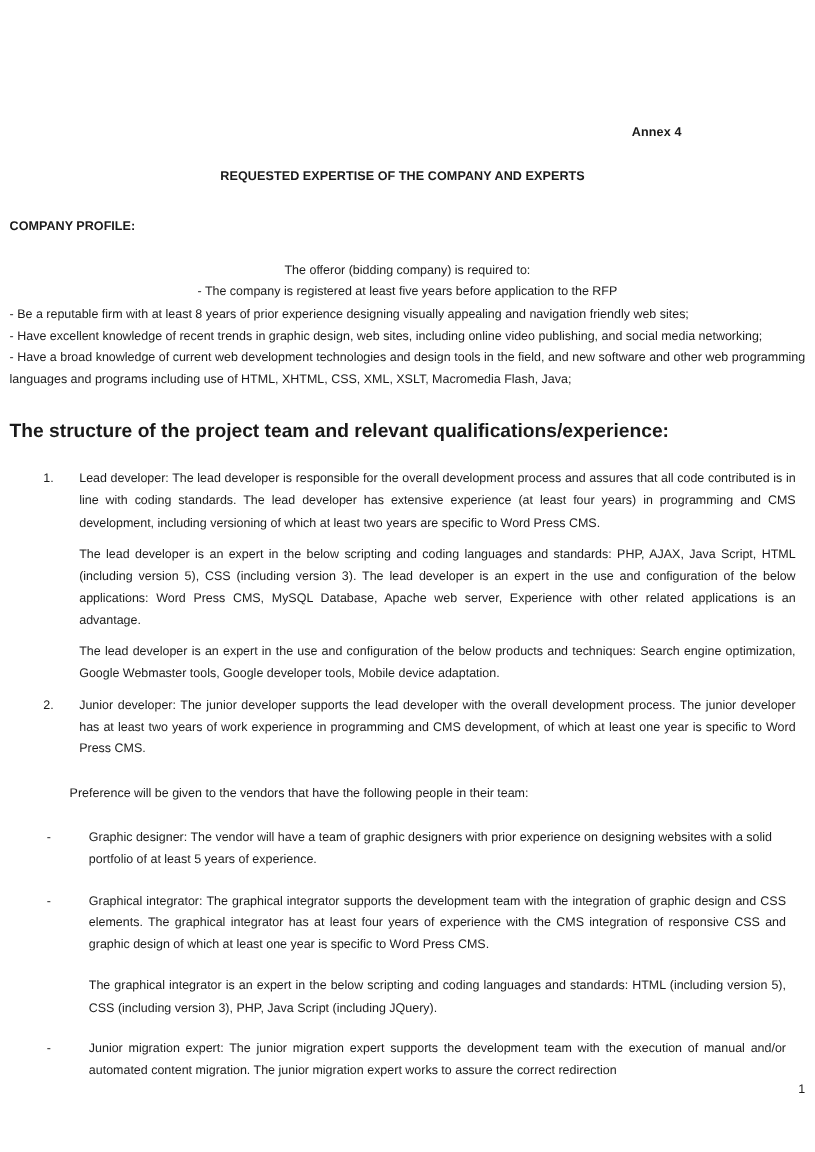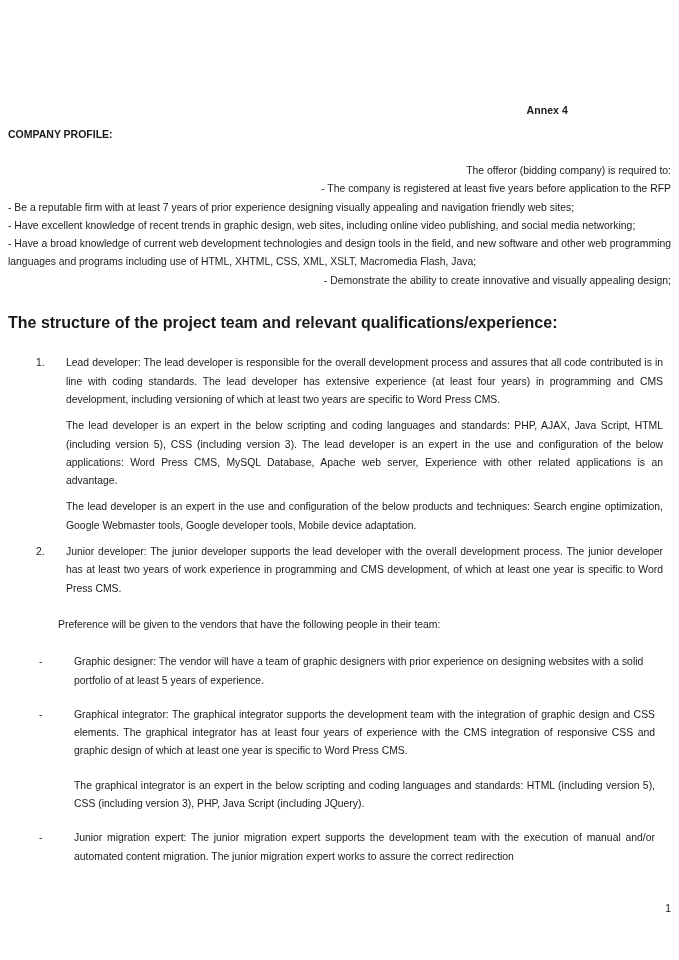--- a/index.html
+++ b/index.html
@@ -43,37 +43,37 @@
     padding-right: 8px;
     font-size: 10.5px;
     font-weight: bold;
     letter-spacing: 0.05px;
     margin-top: 23px;
     line-height: 14px;
   }
   .section-heading {
     font-size: 10.5px;
     font-weight: bold;
-    margin-top: 10px;
+    margin-top: 28px;
     line-height: 14px;
   }
 
   
   .para-block {
     margin-top: 21px;
     font-size: 10.4px;
     line-height: 18.3px;
   }
   .para-block p {
     margin: 0;
     text-align: justify;
     text-justify: inter-word;
   }
   .para-block p.noj {
-    text-align: right;
+    text-align: center;
   }
 
   .heading2 {
     font-size: 16px;
     font-weight: bold;
     line-height: 18.3px;
     margin-top: 24px;
   }
 
   
@@ -148,30 +148,30 @@
   }
 </style>
 </head>
 <body>
 
 <div class="page">
   <div class="content">
 
     <div class="annex-line">Annex 4</div>
 
+    <div class="doc-title">REQUESTED EXPERTISE OF THE COMPANY AND EXPERTS</div>
 
     <div class="section-heading">COMPANY PROFILE:</div>
 
     <div class="para-block">
       <p class="noj">The offeror (bidding company) is required to:</p>
       <p class="noj">- The company is registered at least five years before application to the RFP</p>
-      <p>- Be a reputable firm with at least 7 years of prior experience designing visually appealing and navigation friendly web sites;</p>
+      <p>- Be a reputable firm with at least 8 years of prior experience designing visually appealing and navigation friendly web sites;</p>
       <p>- Have excellent knowledge of recent trends in graphic design, web sites, including online video publishing, and social media networking;</p>
       <p>- Have a broad knowledge of current web development technologies and design tools in the field, and new software and other web programming languages and programs including use of HTML, XHTML, CSS, XML, XSLT, Macromedia Flash, Java;</p>
-      <p class="noj">- Demonstrate the ability to create innovative and visually appealing design;</p>
     </div>
 
     <div class="heading2">The structure of the project team and relevant qualifications/experience:</div>
 
     <ol class="num-list">
       <li>
         <span class="marker">1.</span>
         <p>Lead developer: The lead developer is responsible for the overall development process and assures that all code contributed is in line with coding standards. The lead developer has extensive experience (at least four years) in programming and CMS development, including versioning of which at least two years are specific to Word Press CMS.</p>
         <p>The lead developer is an expert in the below scripting and coding languages and standards: PHP, AJAX, Java Script, HTML (including version 5), CSS (including version 3). The lead developer is an expert in the use and configuration of the below applications: Word Press CMS, MySQL Database, Apache web server, Experience with other related applications is an advantage.</p>
         <p>The lead developer is an expert in the use and configuration of the below products and techniques: Search engine optimization, Google Webmaster tools, Google developer tools, Mobile device adaptation.</p>

